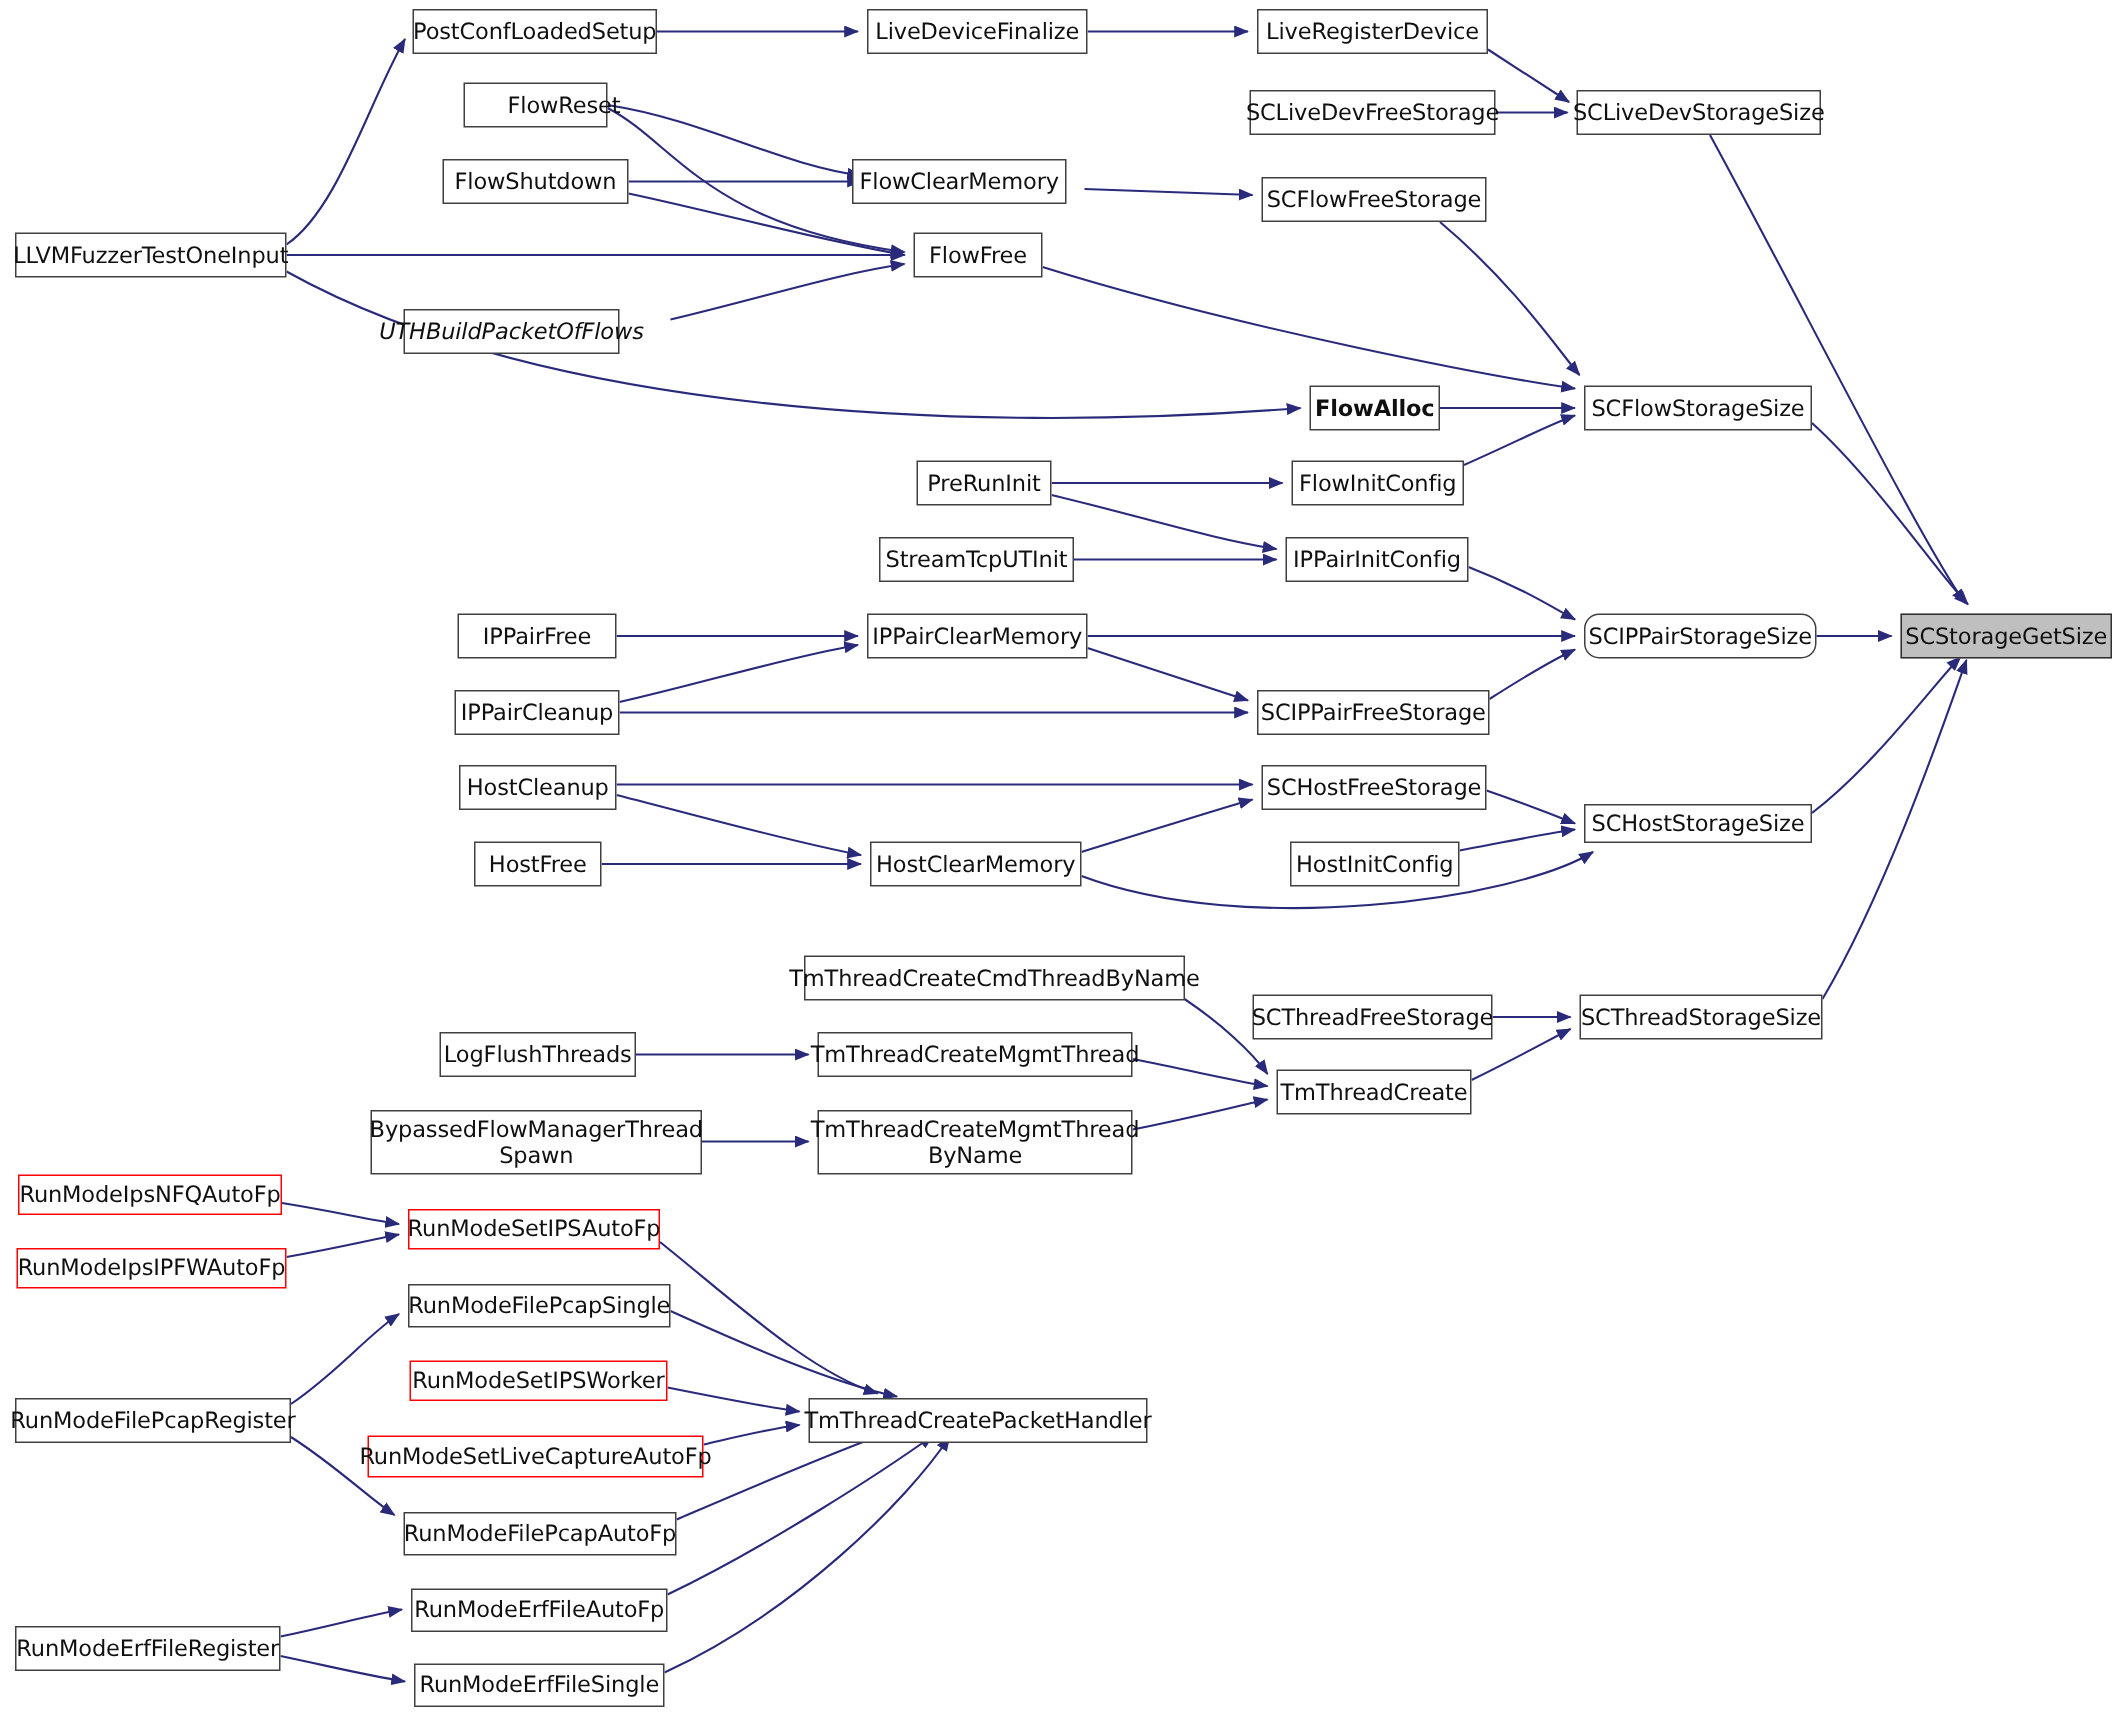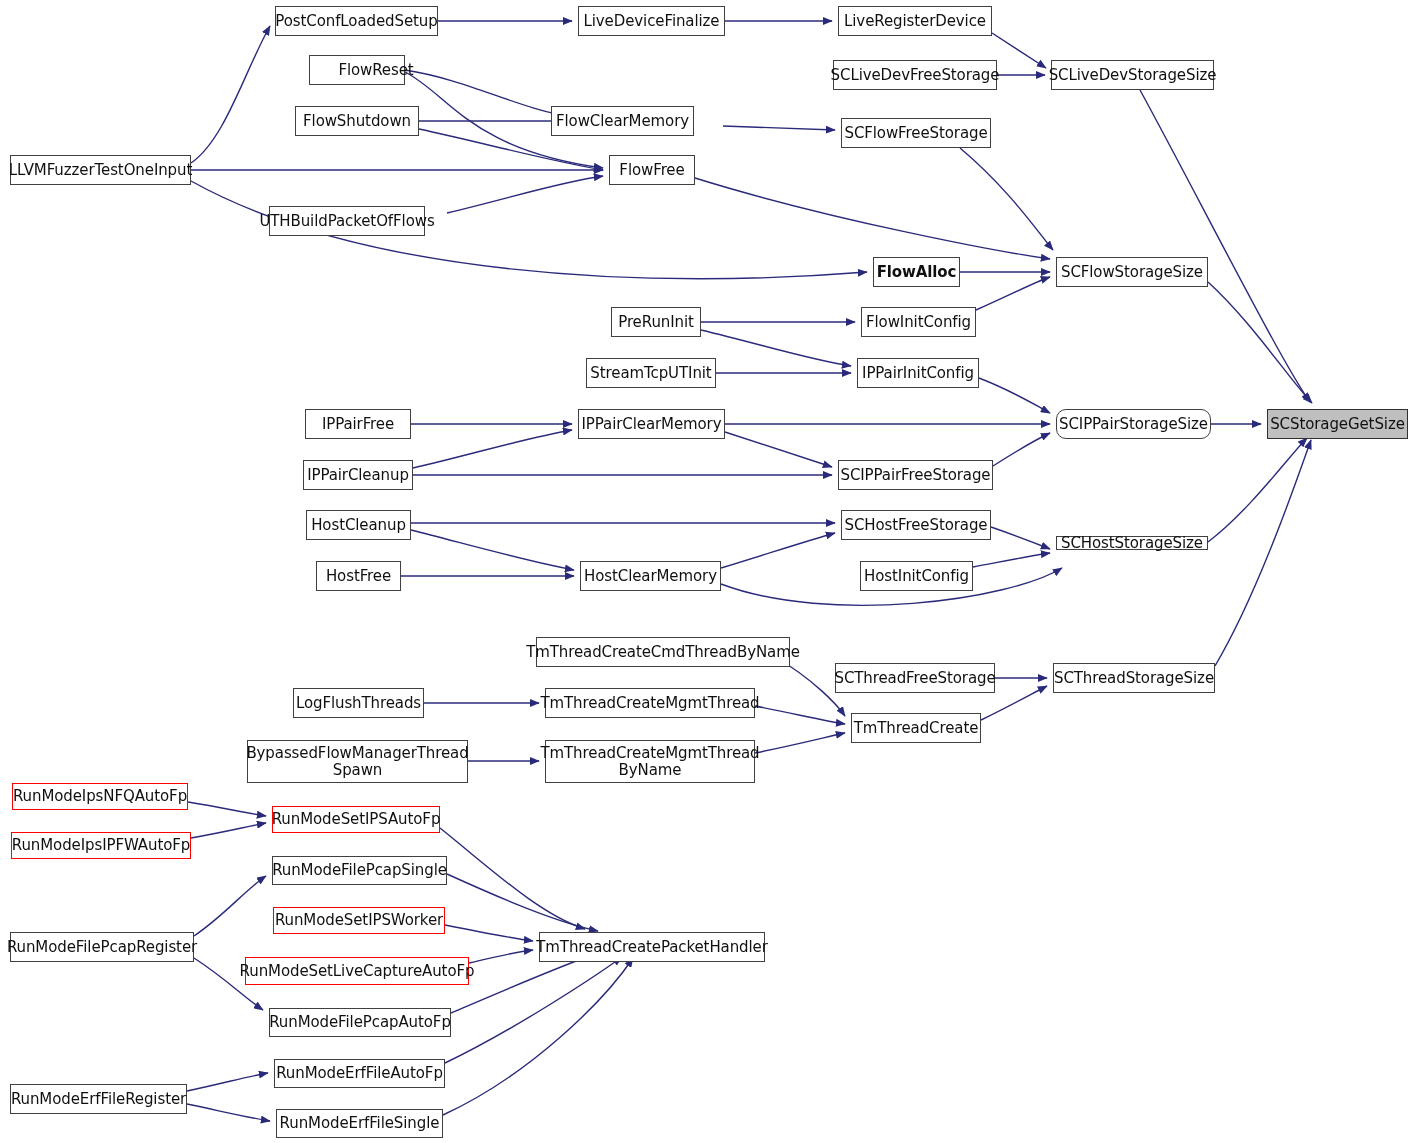--- a/index.html
+++ b/index.html
@@ -120,40 +120,40 @@
       </g>
   </svg>
   <div id="node-layer">
       <div class="node" style="left: 275px; top: 6px; width: 163px; height: 30px;">PostConfLoadedSetup</div>
       <div class="node" style="left: 578px; top: 6px; width: 147px; height: 30px;">LiveDeviceFinalize</div>
       <div class="node" style="left: 838px; top: 6px; width: 154px; height: 30px;">LiveRegisterDevice</div>
       <div class="node" style="left: 309px; top: 55px; width: 96px; height: 30px; padding-left: 38px;">FlowReset</div>
       <div class="node" style="left: 833px; top: 60px; width: 164px; height: 30px;">SCLiveDevFreeStorage</div>
       <div class="node" style="left: 1051px; top: 60px; width: 163px; height: 30px;">SCLiveDevStorageSize</div>
       <div class="node" style="left: 295px; top: 106px; width: 124px; height: 30px;">FlowShutdown</div>
-      <div class="node" style="left: 551px; top: 106px; width: 143px; height: 30px;">FlowClearMemory</div>
+      <div class="node" style="left: 568px; top: 106px; width: 143px; height: 30px;">FlowClearMemory</div>
       <div class="node" style="left: 841px; top: 118px; width: 150px; height: 30px;">SCFlowFreeStorage</div>
       <div class="node" style="left: 10px; top: 155px; width: 181px; height: 30px;">LLVMFuzzerTestOneInput</div>
       <div class="node" style="left: 609px; top: 155px; width: 86px; height: 30px;">FlowFree</div>
-      <div class="node" style="left: 269px; top: 206px; width: 156px; height: 30px;">UTHBuildPacketOfFlows</div>
+      <div class="node" style="left: 269px; top: 206px; width: 144px; height: 30px; font-style: italic;">UTHBuildPacketOfFlows</div>
       <div class="node" style="left: 873px; top: 257px; width: 87px; height: 30px; font-weight: bold;">FlowAlloc</div>
       <div class="node" style="left: 1056px; top: 257px; width: 152px; height: 30px;">SCFlowStorageSize</div>
       <div class="node" style="left: 611px; top: 307px; width: 90px; height: 30px;">PreRunInit</div>
       <div class="node" style="left: 861px; top: 307px; width: 115px; height: 30px;">FlowInitConfig</div>
       <div class="node" style="left: 586px; top: 358px; width: 130px; height: 30px;">StreamTcpUTInit</div>
       <div class="node" style="left: 857px; top: 358px; width: 122px; height: 30px;">IPPairInitConfig</div>
       <div class="node" style="left: 305px; top: 409px; width: 106px; height: 30px;">IPPairFree</div>
       <div class="node" style="left: 578px; top: 409px; width: 147px; height: 30px;">IPPairClearMemory</div>
       <div class="node" style="left: 1056px; top: 409px; width: 155px; height: 30px; border-radius: 10px;">SCIPPairStorageSize</div>
       <div class="node hl" style="left: 1267px; top: 409px; width: 141px; height: 30px;">SCStorageGetSize</div>
       <div class="node" style="left: 303px; top: 460px; width: 110px; height: 30px;">IPPairCleanup</div>
       <div class="node" style="left: 838px; top: 460px; width: 155px; height: 30px;">SCIPPairFreeStorage</div>
       <div class="node" style="left: 306px; top: 510px; width: 105px; height: 30px;">HostCleanup</div>
       <div class="node" style="left: 841px; top: 510px; width: 150px; height: 30px;">SCHostFreeStorage</div>
-      <div class="node" style="left: 1056px; top: 536px; width: 152px; height: 14px;">SCHostStorageSize</div>
+      <div class="node" style="left: 1056px; top: 536px; width: 152px; height: 26px;">SCHostStorageSize</div>
       <div class="node" style="left: 316px; top: 561px; width: 85px; height: 30px;">HostFree</div>
       <div class="node" style="left: 580px; top: 561px; width: 141px; height: 30px;">HostClearMemory</div>
       <div class="node" style="left: 860px; top: 561px; width: 113px; height: 30px;">HostInitConfig</div>
       <div class="node" style="left: 518px; top: 637px; width: 254px; height: 30px; margin-left: 18px;">TmThreadCreateCmdThreadByName</div>
       <div class="node" style="left: 835px; top: 663px; width: 160px; height: 30px;">SCThreadFreeStorage</div>
       <div class="node" style="left: 1053px; top: 663px; width: 162px; height: 30px;">SCThreadStorageSize</div>
       <div class="node" style="left: 293px; top: 688px; width: 131px; height: 30px;">LogFlushThreads</div>
       <div class="node" style="left: 545px; top: 688px; width: 210px; height: 30px;">TmThreadCreateMgmtThread</div>
       <div class="node" style="left: 851px; top: 713px; width: 130px; height: 30px;">TmThreadCreate</div>
       <div class="node" style="left: 247px; top: 740px; width: 221px; height: 43px;">BypassedFlowManagerThread

